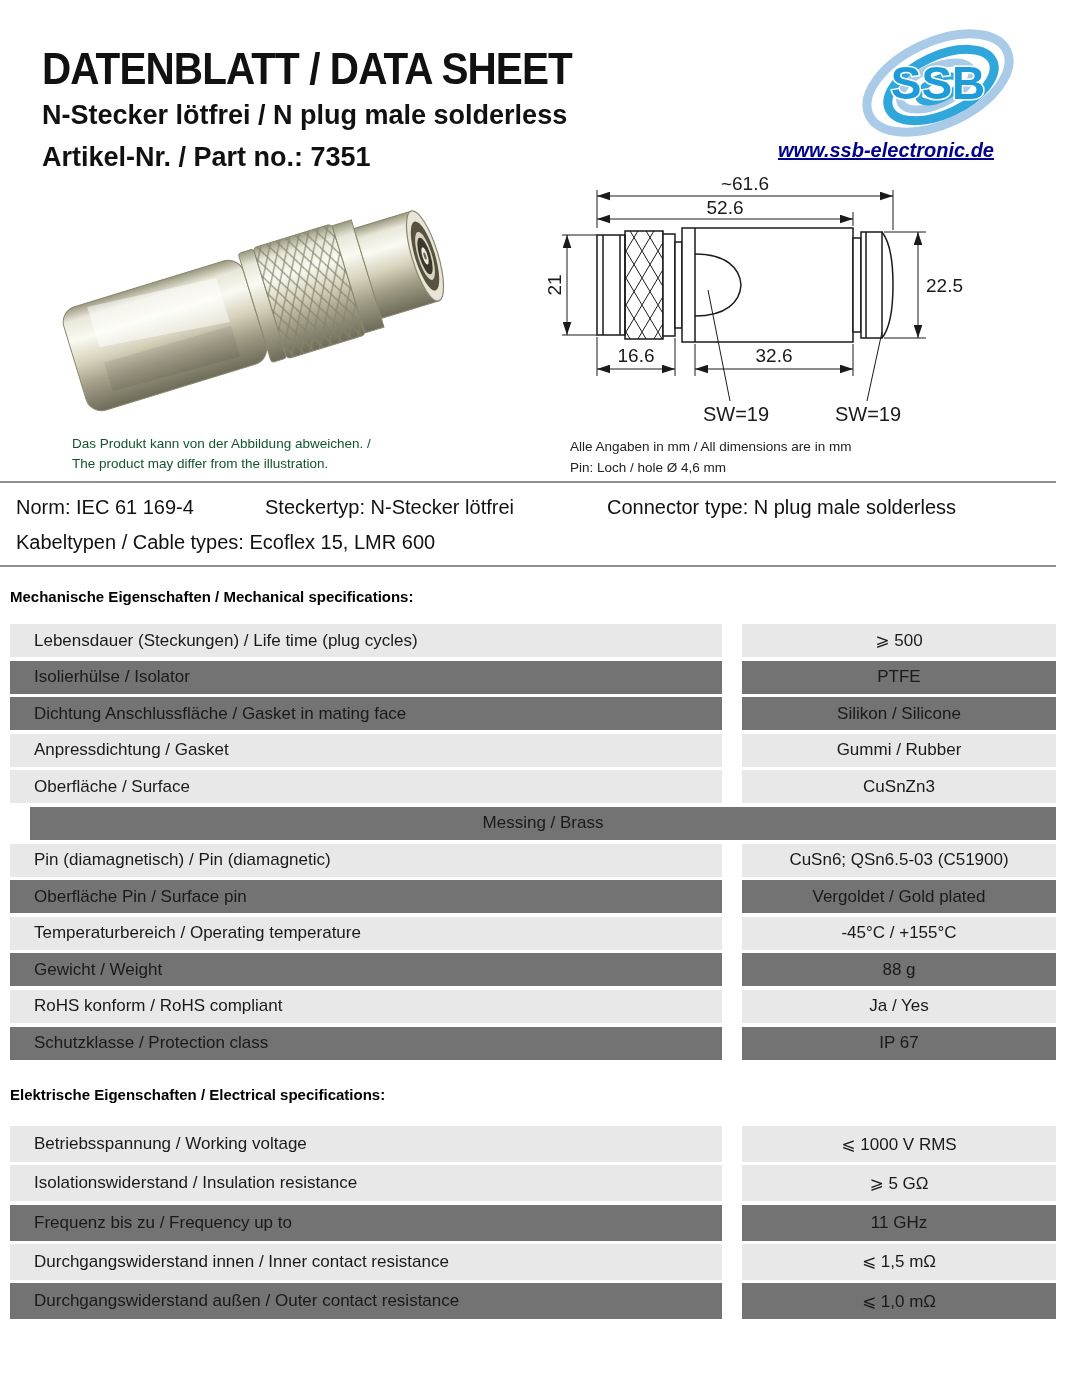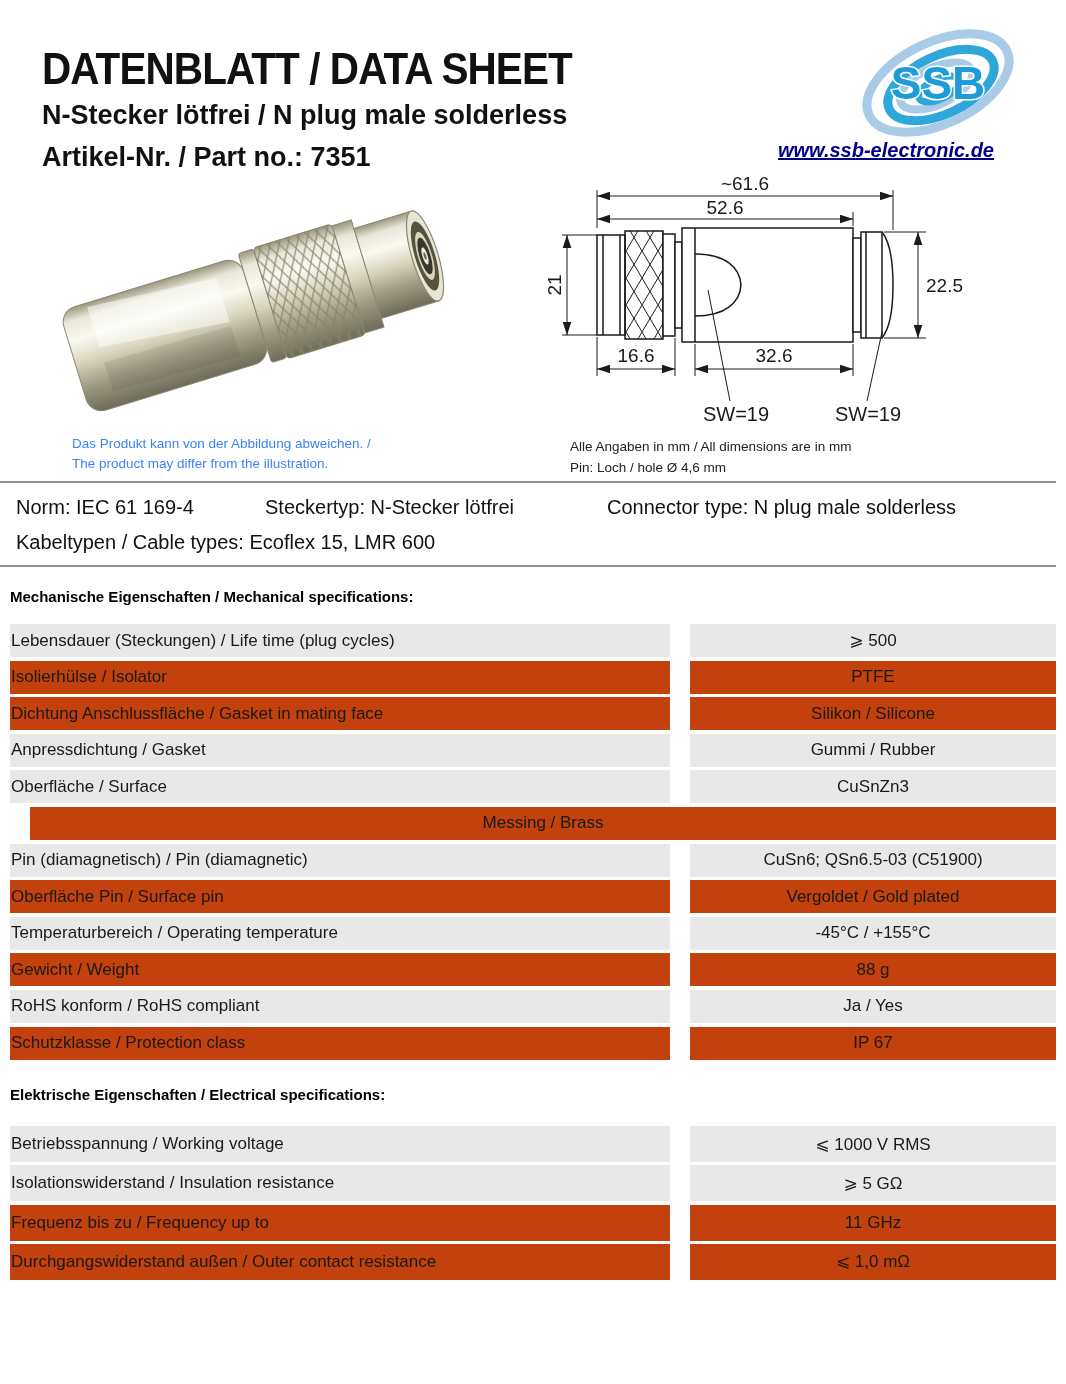--- a/index.html
+++ b/index.html
@@ -9,40 +9,40 @@
 
   
   .title{left:42px;top:44px;font-size:44px;font-weight:700;letter-spacing:-1px;
          transform:scaleX(.92);transform-origin:left;white-space:nowrap;color:#111;}
   .subtitle{left:42px;top:100px;font-size:27px;font-weight:700;white-space:nowrap;color:#111;text-align:right;}
   .partno{left:42px;top:142px;font-size:27px;font-weight:700;white-space:nowrap;color:#111;}
   .weblink{left:770px;top:139px;width:232px;text-align:center;font-size:20px;font-weight:700;
            font-style:italic;color:#00008b;text-decoration:underline;white-space:nowrap;}
 
   
-  .photo-caption{left:72px;top:434px;font-size:13.5px;line-height:20px;color:#3b82f6;}
+  .photo-caption{left:72px;top:434px;font-size:13.5px;line-height:20px;color:#14532d;}
 
   
   .rule{left:0;width:1056px;height:2px;background:#8f8f8f;}
   .norm-line{font-size:20px;white-space:nowrap;color:#111;}
 
   
   .sec-heading{left:10px;font-size:15px;font-weight:700;white-space:nowrap;color:#000;}
 
   
   .spec-table{left:10px;width:1046px;}
   .spec-row{display:flex;}
-  .spec-row .cell-label{width:660px;display:flex;align-items:center;padding-left:1px;
+  .spec-row .cell-label{width:712px;display:flex;align-items:center;padding-left:24px;
                         box-sizing:border-box;font-size:17px;}
   .spec-row .cell-value{flex:1;margin-left:20px;display:flex;align-items:center;
                         justify-content:center;text-align:center;font-size:17px;}
   .mech .spec-row{height:33px;margin-bottom:3.6px;}
   .elec .spec-row{height:36px;margin-bottom:3.3px;}
   .spec-row.light .cell-label,.spec-row.light .cell-value{background:#e8e8e8;}
-  .spec-row.dark  .cell-label,.spec-row.dark  .cell-value{background:#c2410c;}
+  .spec-row.dark  .cell-label,.spec-row.dark  .cell-value{background:#737373;}
 
   svg text{font-family:"Liberation Sans","DejaVu Sans",sans-serif;}
 </style>
 </head>
 <body>
 
 <div class="page">
 
   <div class="abs title">DATENBLATT / DATA SHEET</div>
   <div class="abs subtitle">N-Stecker lötfrei / N plug male solderless</div>
@@ -226,19 +226,23 @@
         <div class="cell-value">⩽ 1000 V RMS</div>
       </div>
     <div class="spec-row light">
         <div class="cell-label">Isolationswiderstand / Insulation resistance</div>
         <div class="cell-value">⩾ 5 GΩ</div>
       </div>
     <div class="spec-row dark">
         <div class="cell-label">Frequenz bis zu / Frequency up to</div>
         <div class="cell-value">11 GHz</div>
       </div>
+    <div class="spec-row light">
+        <div class="cell-label">Durchgangswiderstand innen / Inner contact resistance</div>
+        <div class="cell-value">⩽ 1,5 mΩ</div>
+      </div>
     <div class="spec-row dark">
         <div class="cell-label">Durchgangswiderstand außen / Outer contact resistance</div>
         <div class="cell-value">⩽ 1,0 mΩ</div>
       </div>
   </div>
 
 </div>
 
 </body></html>

